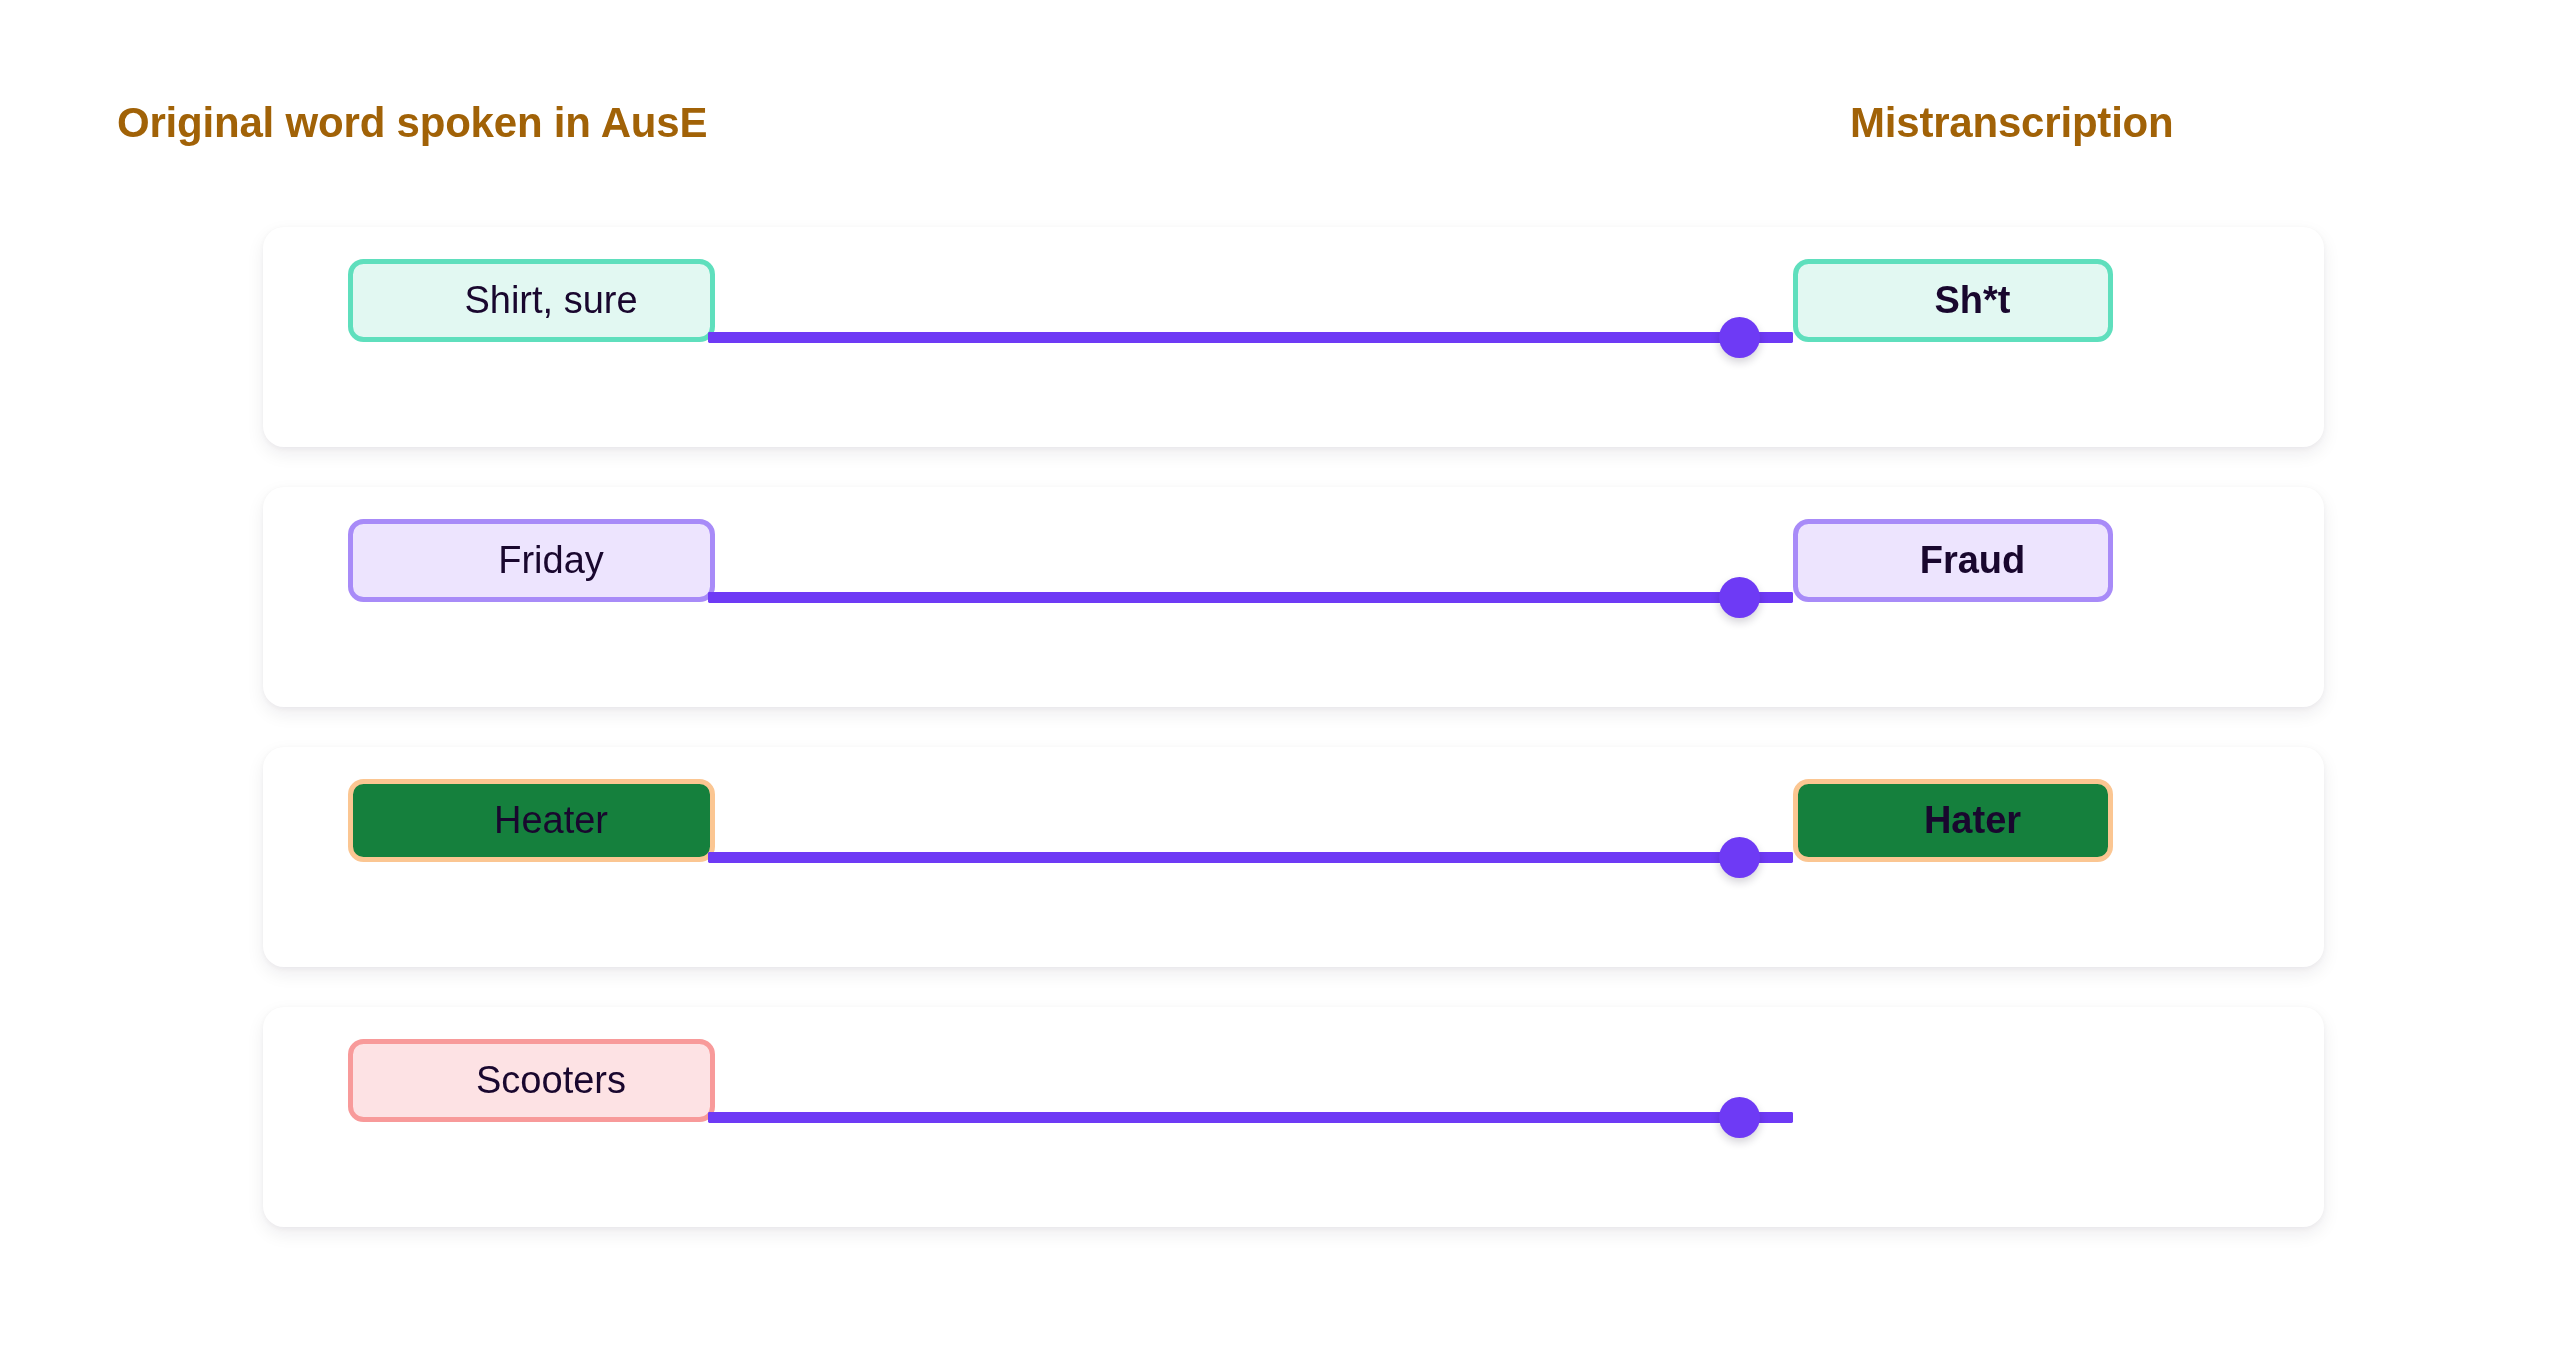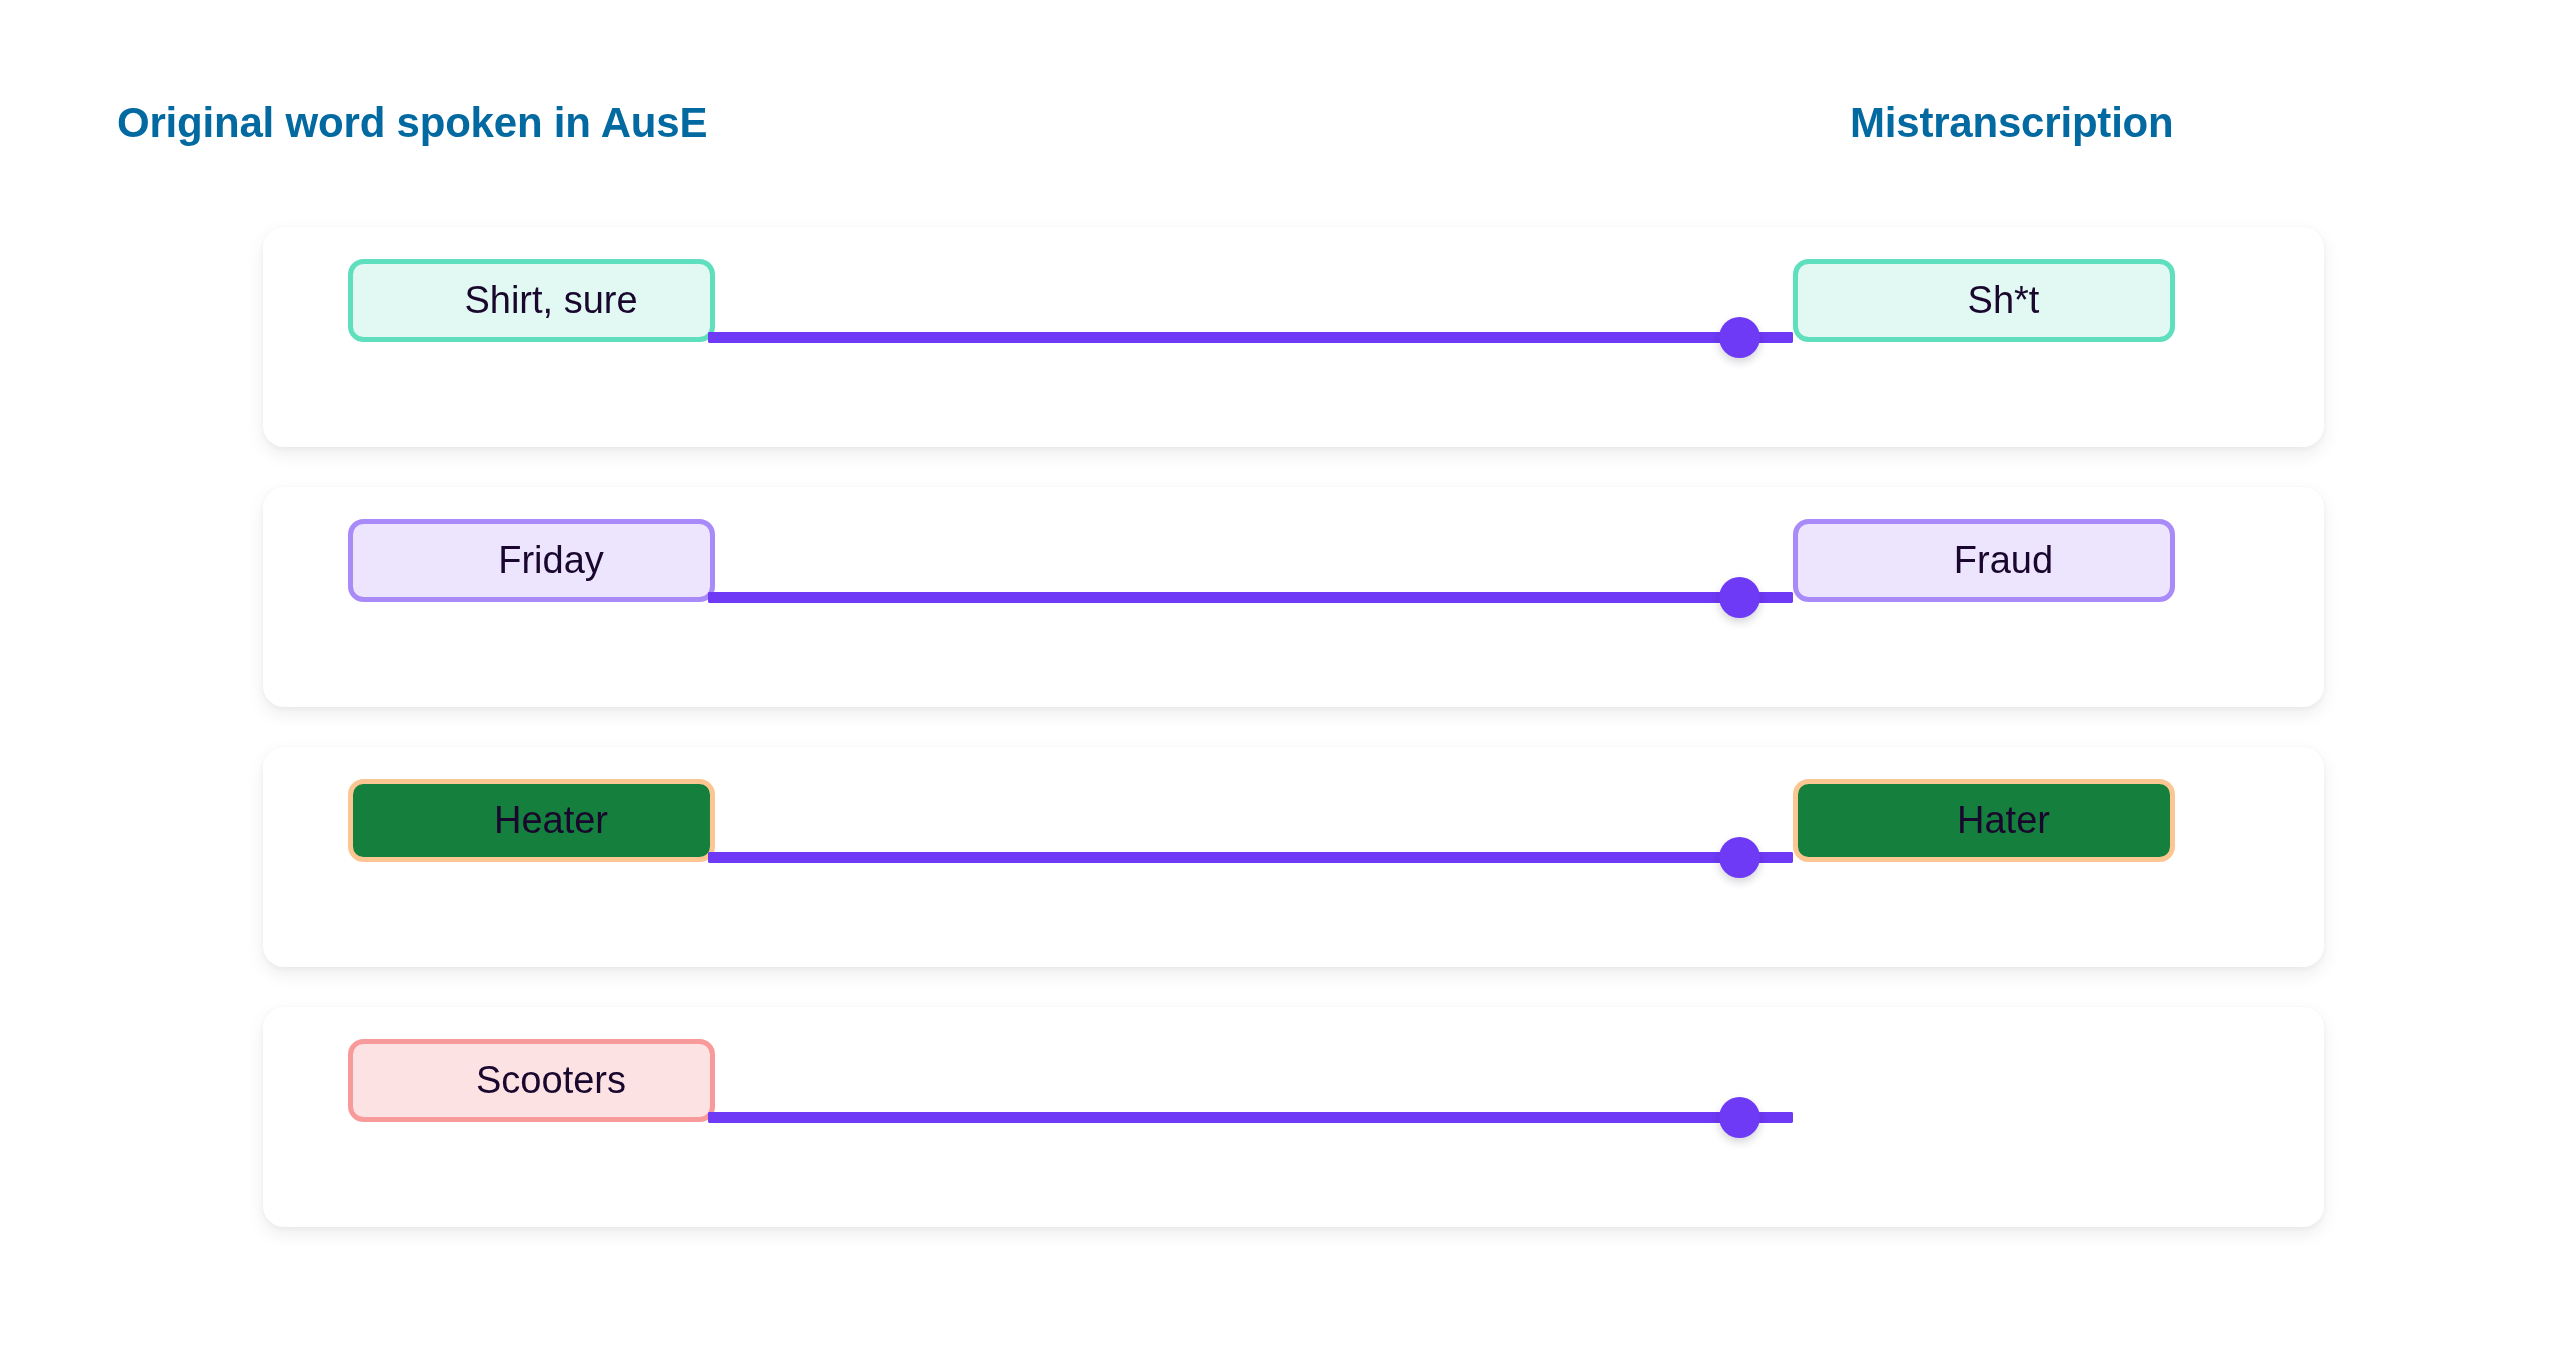--- a/index.html
+++ b/index.html
@@ -27,21 +27,21 @@
     position: absolute;
     top: 99px;
     left: 0;
     width: 2576px;
     height: 78px;
   }
   .header-label {
     position: absolute;
     font-size: 42px;
     font-weight: bold;
-    color: #0369a1;
+    color: #a16207;
     letter-spacing: -0.2px;
     white-space: nowrap;
   }
   .header-left  { left: 117px; top: 0; }
   .header-right { left: 1850px; top: 0; }
 
   
   .rows {
     position: absolute;
     top: 227px;
@@ -94,21 +94,21 @@
     box-sizing: border-box;
     display: flex;
     align-items: center;
     justify-content: center;
     font-size: 38px;
     color: #19072E;
     white-space: nowrap;
     padding-left: 39px;
   }
   .pill-left  { left: 85px;  width: 367px; }
-  .pill-right { left: 1530px; width: 382px; }
+  .pill-right { left: 1530px; width: 320px; font-weight: bold; }
 
   
   .c-mint     { border-color: #5FDFBD; background: #E2F8F2; }
   .c-lavender { border-color: #A88BF8; background: #EDE4FE; }
   .c-peach    { border-color: #FBC692; background: #15803d; }
   .c-salmon   { border-color: #F89A9A; background: #FDE2E4; }
 </style>
 </head>
 <body>
 

